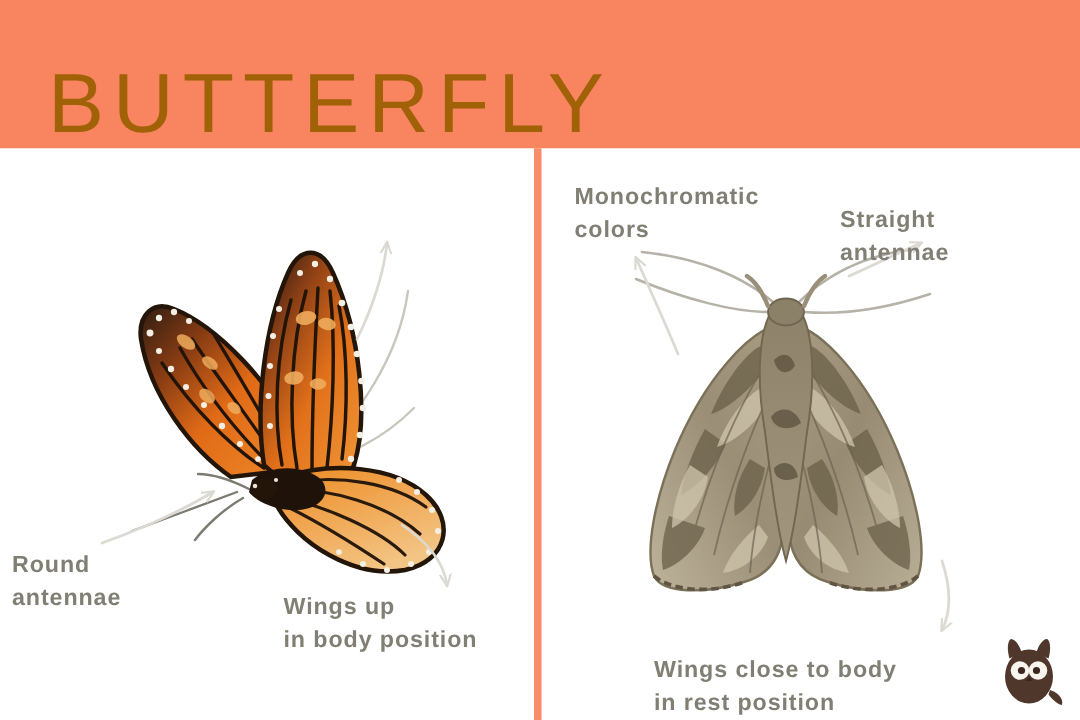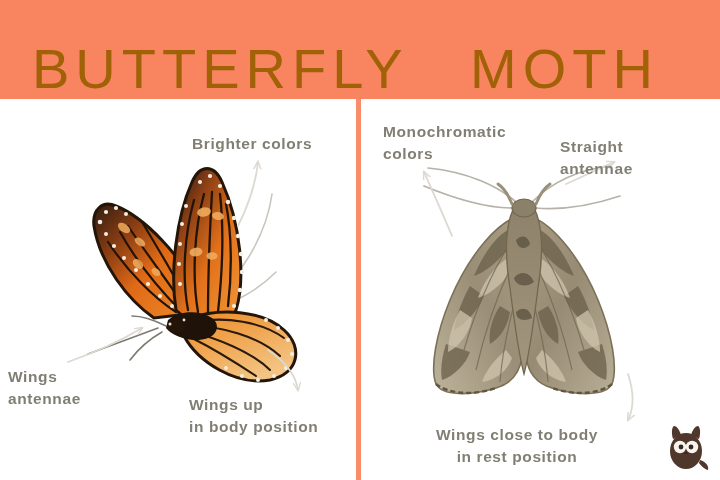--- a/index.html
+++ b/index.html
@@ -66,21 +66,21 @@
     font-weight: 700;
     letter-spacing: 0.6px;
     line-height: 22px;
     white-space: pre-line;
   }
   #label-brighter-colors { left: 192px; top: 133px; }
   #label-round-antennae  { left: 8px;   top: 366px; }
   #label-wings-up        { left: 189px; top: 394px; }
   #label-monochromatic   { left: 383px; top: 121px; }
   #label-straight-antennae { left: 560px; top: 136px; width: 152px; text-align: left; }
-  #label-wings-close     { left: 436px; top: 424px; text-align: center; }
+  #label-wings-close     { left: 436px; top: 436px; }
 
   
   .arrow-layer {
     position: absolute;
     left: 0; top: 0;
     width: 720px; height: 480px;
     pointer-events: none;
   }
 
   
@@ -99,21 +99,20 @@
     height: 52px;
   }
 </style>
 </head>
 <body>
 
 <div id="page">
 
   <div id="header-band"></div>
   <div class="header-title" id="title-butterfly">BUTTERFLY</div>
-  <div class="header-title" id="title-moth">MOTH</div>
 
   <div class="panel" id="panel-butterfly"></div>
   <div class="panel" id="panel-moth"></div>
   <div id="divider"></div>
 
   <svg id="butterfly-illustration" class="illus" viewBox="0 0 235 225">
     <defs>
       <linearGradient id="bfUpperL" x1="0" y1="0" x2="1" y2="1">
         <stop offset="0%" stop-color="#2e1c12"></stop>
         <stop offset="28%" stop-color="#8a3d13"></stop>
@@ -329,22 +328,21 @@
     <g fill="none" stroke="#dcd9d2" stroke-width="1.8" stroke-linecap="round" marker-end="url(#ah)">
       <path d="M238 226 C 248 206, 256 182, 258 162"></path>
       <path d="M68 362 C 96 352, 122 340, 142 328"></path>
       <path d="M268 350 C 286 362, 296 376, 298 390"></path>
       <path d="M452 236 C 442 212, 432 190, 424 172"></path>
       <path d="M566 184 C 584 176, 600 168, 614 162"></path>
       <path d="M628 374 C 634 392, 634 408, 628 420"></path>
     </g>
   </svg>
 
-  <div class="label" id="label-brighter-colors">Brighter colors</div>
-  <div class="label" id="label-round-antennae">Wings
+  <div class="label" id="label-round-antennae">Round
 antennae</div>
   <div class="label" id="label-wings-up">Wings up
 in body position</div>
 
   <div class="label" id="label-monochromatic">Monochromatic
 colors</div>
   <div class="label" id="label-straight-antennae">Straight
 antennae</div>
   <div class="label" id="label-wings-close">Wings close to body
 in rest position</div>

